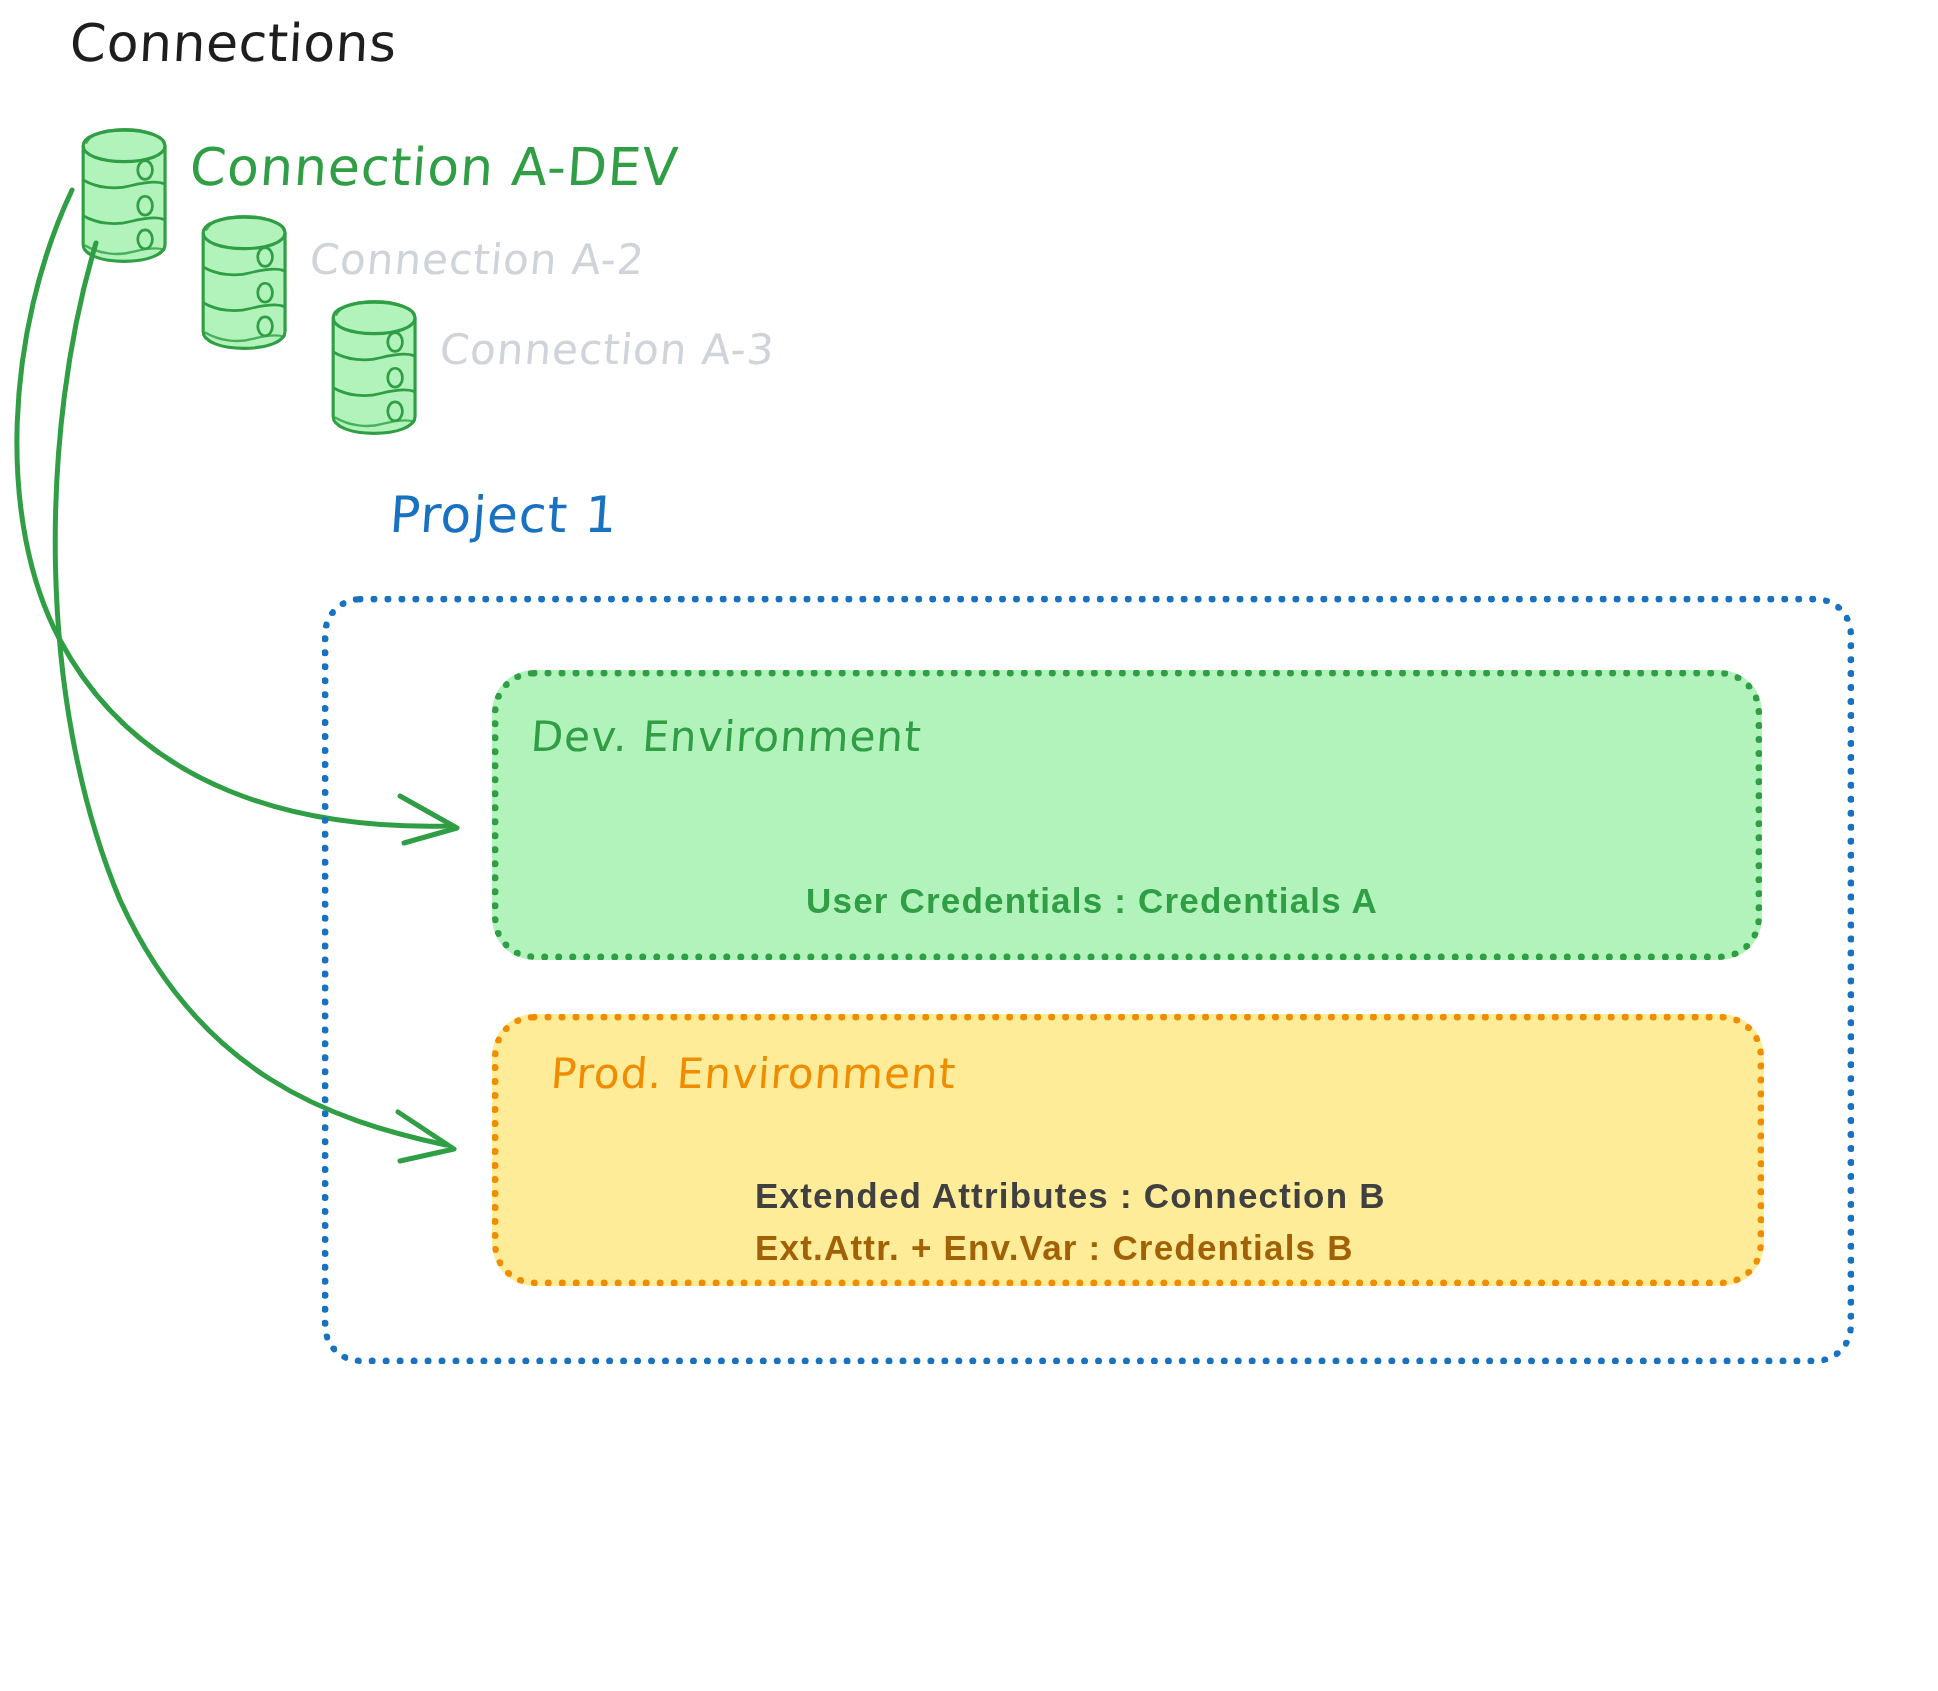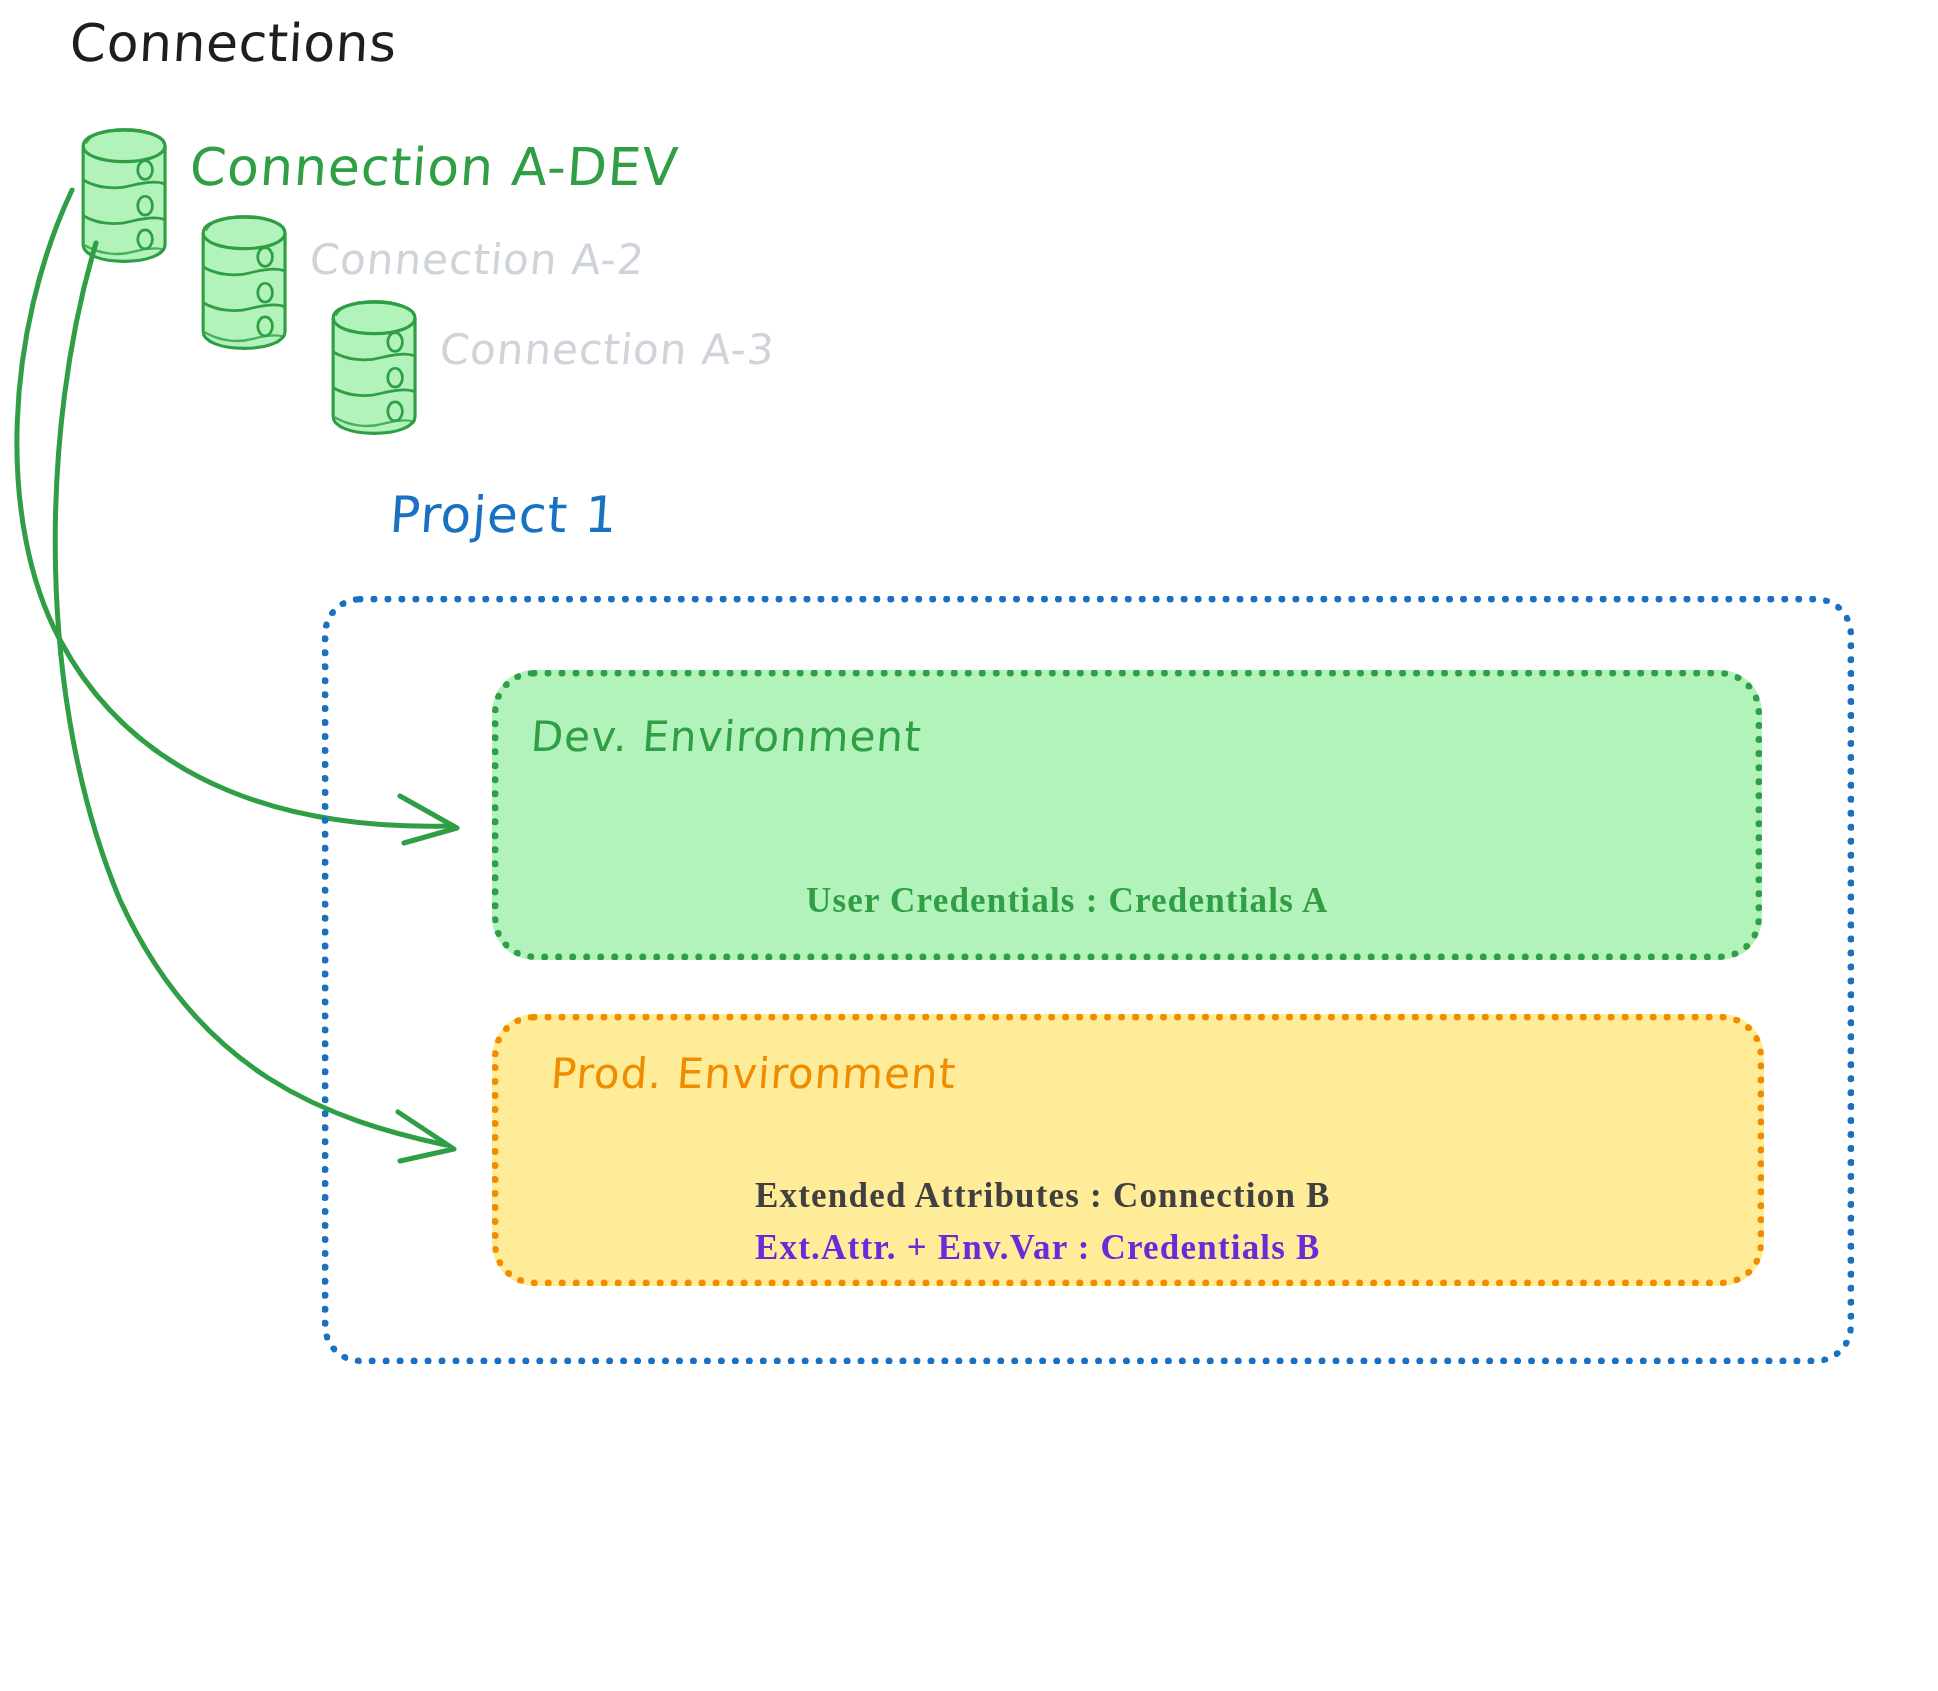--- a/index.html
+++ b/index.html
@@ -1,21 +1,21 @@
 <!DOCTYPE html>
 <html><head>
 <meta charset="utf-8">
 <style>
   html,body{margin:0;padding:0;background:#ffffff;}
   body{width:1938px;height:1691px;position:relative;overflow:hidden;
        font-family:"DejaVu Sans", sans-serif;}
   #canvas{position:absolute;inset:0;width:1938px;height:1691px;}
 
   .hand{font-family:"DejaVu Sans", sans-serif;font-weight:400;}
-  .mono{font-family:Liberation Serif, serif;font-weight:700;}
+  .mono{font-family:Liberation Sans, sans-serif;font-weight:700;}
 
   
   .t{position:absolute;white-space:pre;line-height:1.15;}
 
   #title-connections{left:70px;top:14px;font-size:52px;color:#1e1e1e;
       letter-spacing:.5px;transform:skewX(-3deg);}
   #label-a-dev{left:190px;top:138px;font-size:52px;color:#2f9e44;
       transform:skewX(-4deg);letter-spacing:1px;}
   #label-a-2{left:310px;top:236px;font-size:42px;color:#ced4da;
       transform:skewX(-5deg);letter-spacing:1px;}
@@ -23,21 +23,21 @@
       transform:skewX(-5deg);letter-spacing:1px;}
   #label-project{left:390px;top:487px;font-size:50px;color:#1971c2;
       transform:skewX(-4deg);letter-spacing:1px;}
   #label-dev-env{left:531px;top:713px;font-size:42px;color:#2f9e44;
       transform:skewX(-4deg);letter-spacing:1px;}
   #label-prod-env{left:551px;top:1050px;font-size:42px;color:#f08c00;
       transform:skewX(-4deg);letter-spacing:1px;}
 
   #dev-cred{left:806px;top:881px;font-size:35px;color:#2f9e44;letter-spacing:1.2px;}
   #prod-line-1{left:755px;top:1176px;font-size:35px;color:#404040;letter-spacing:1.2px;}
-  #prod-line-2{left:755px;top:1228px;font-size:35px;color:#6d28d9;letter-spacing:1.2px;}
+  #prod-line-2{left:755px;top:1228px;font-size:35px;color:#a16207;letter-spacing:1.2px;}
 
   
   .box{position:absolute;box-sizing:border-box;}
   #project-box{left:322px;top:596px;width:1532px;height:768px;
       border:7px dotted #1971c2;border-radius:38px;background:transparent;}
   #dev-box{left:492px;top:670px;width:1270px;height:290px;
       border:7px dotted #2f9e44;border-radius:42px;background:#b2f2bb;}
   #prod-box{left:492px;top:1014px;width:1272px;height:272px;
       border:7px dotted #f08c00;border-radius:42px;background:#ffec99;}
 </style>

